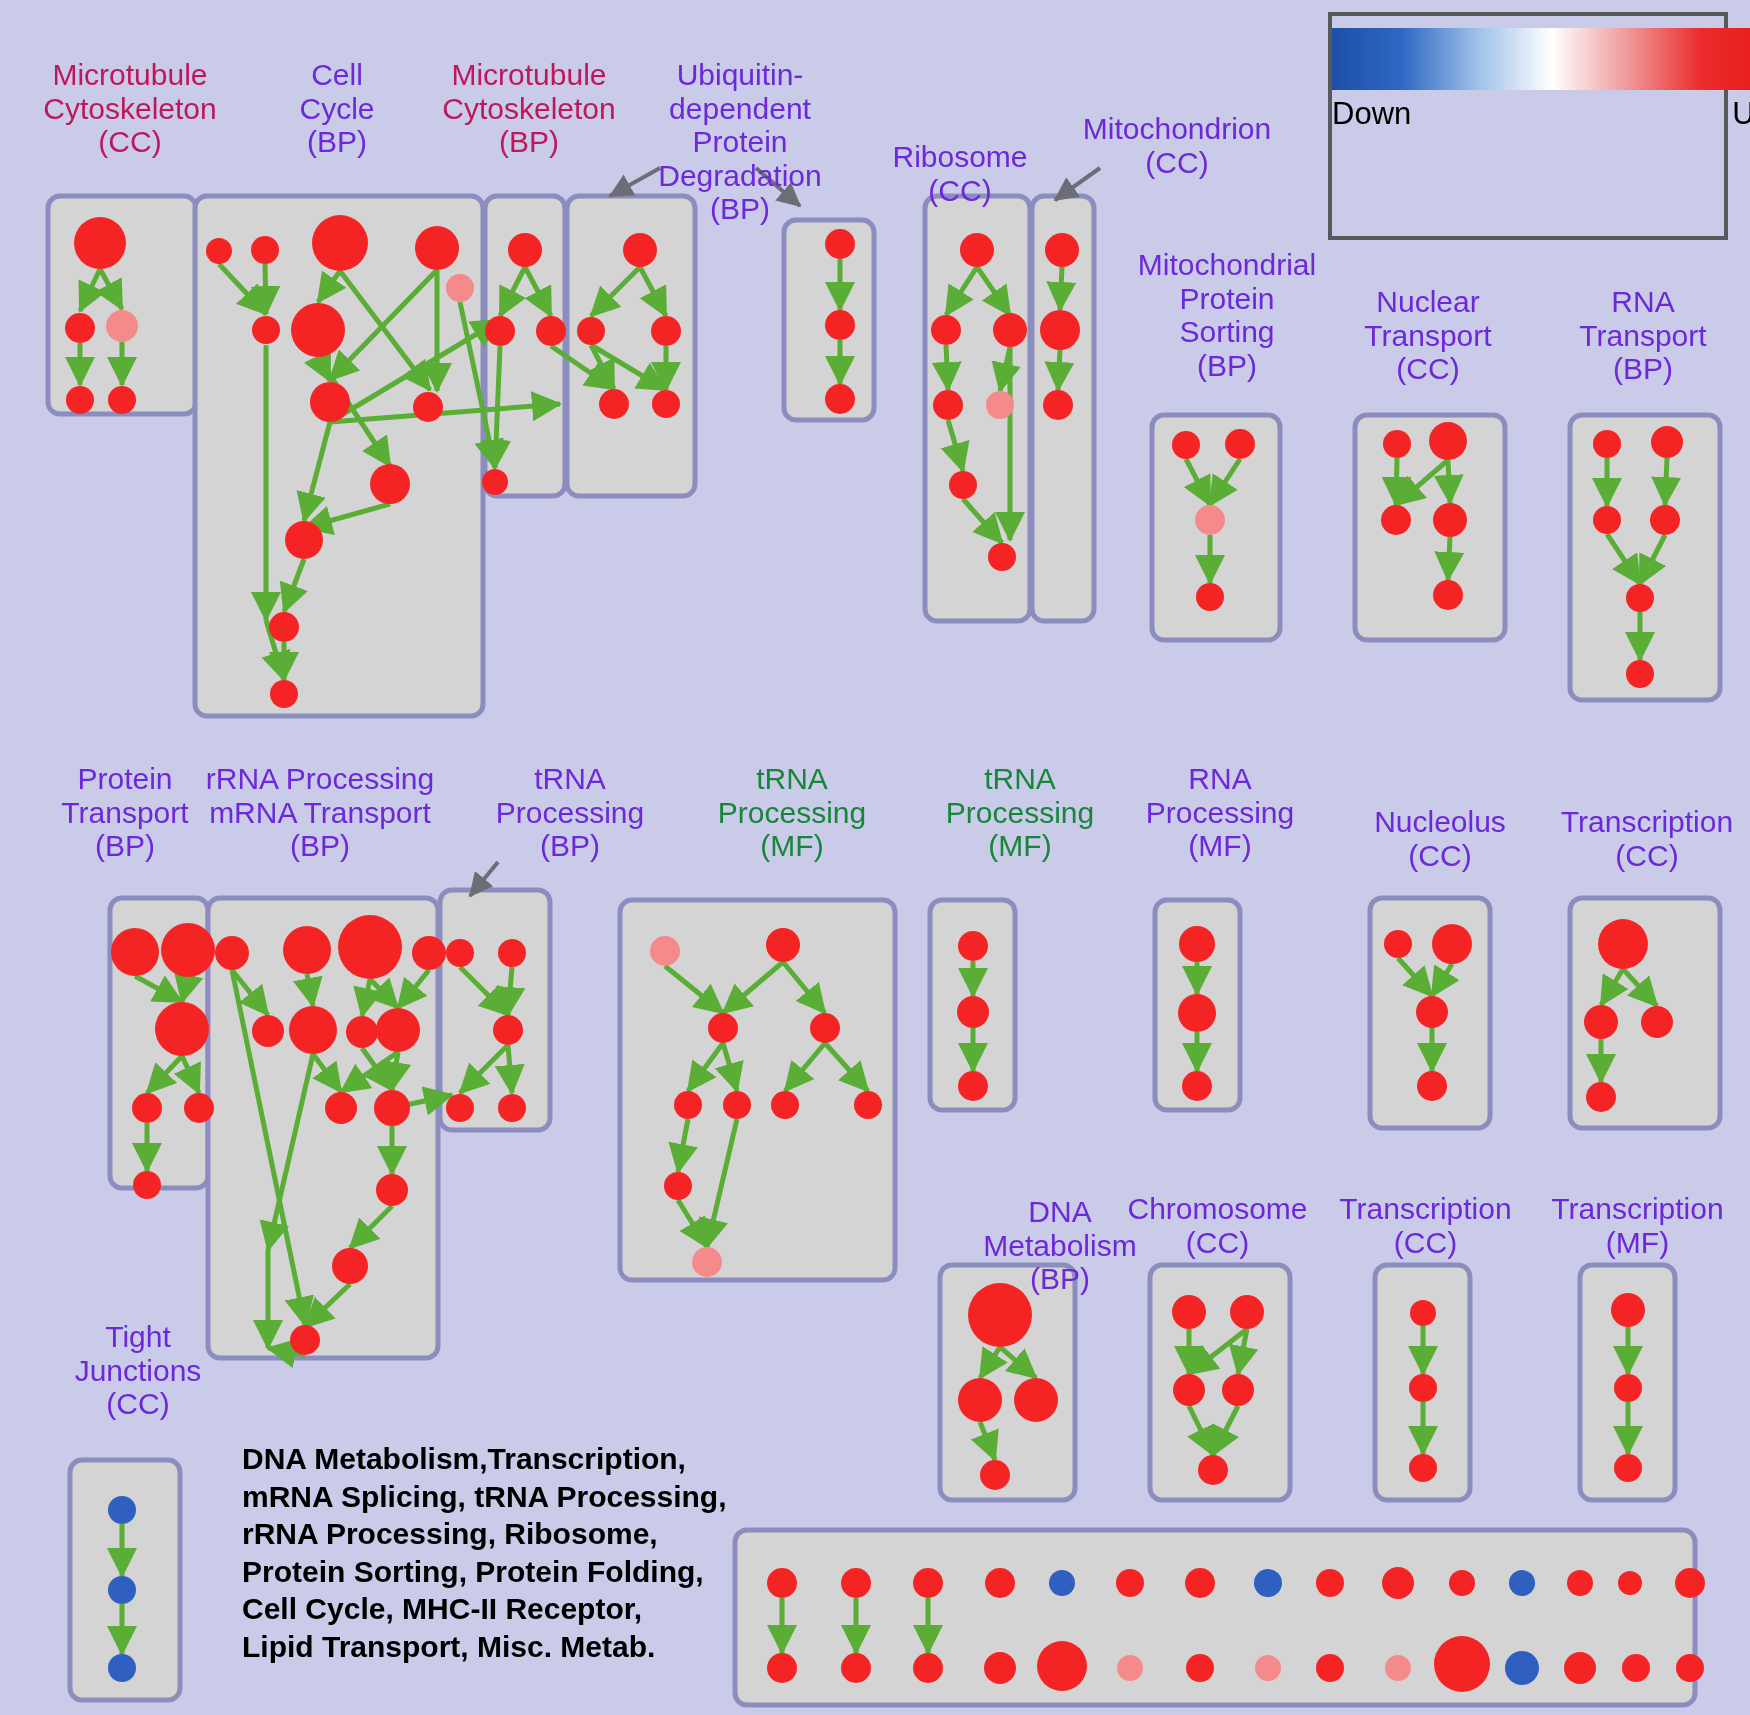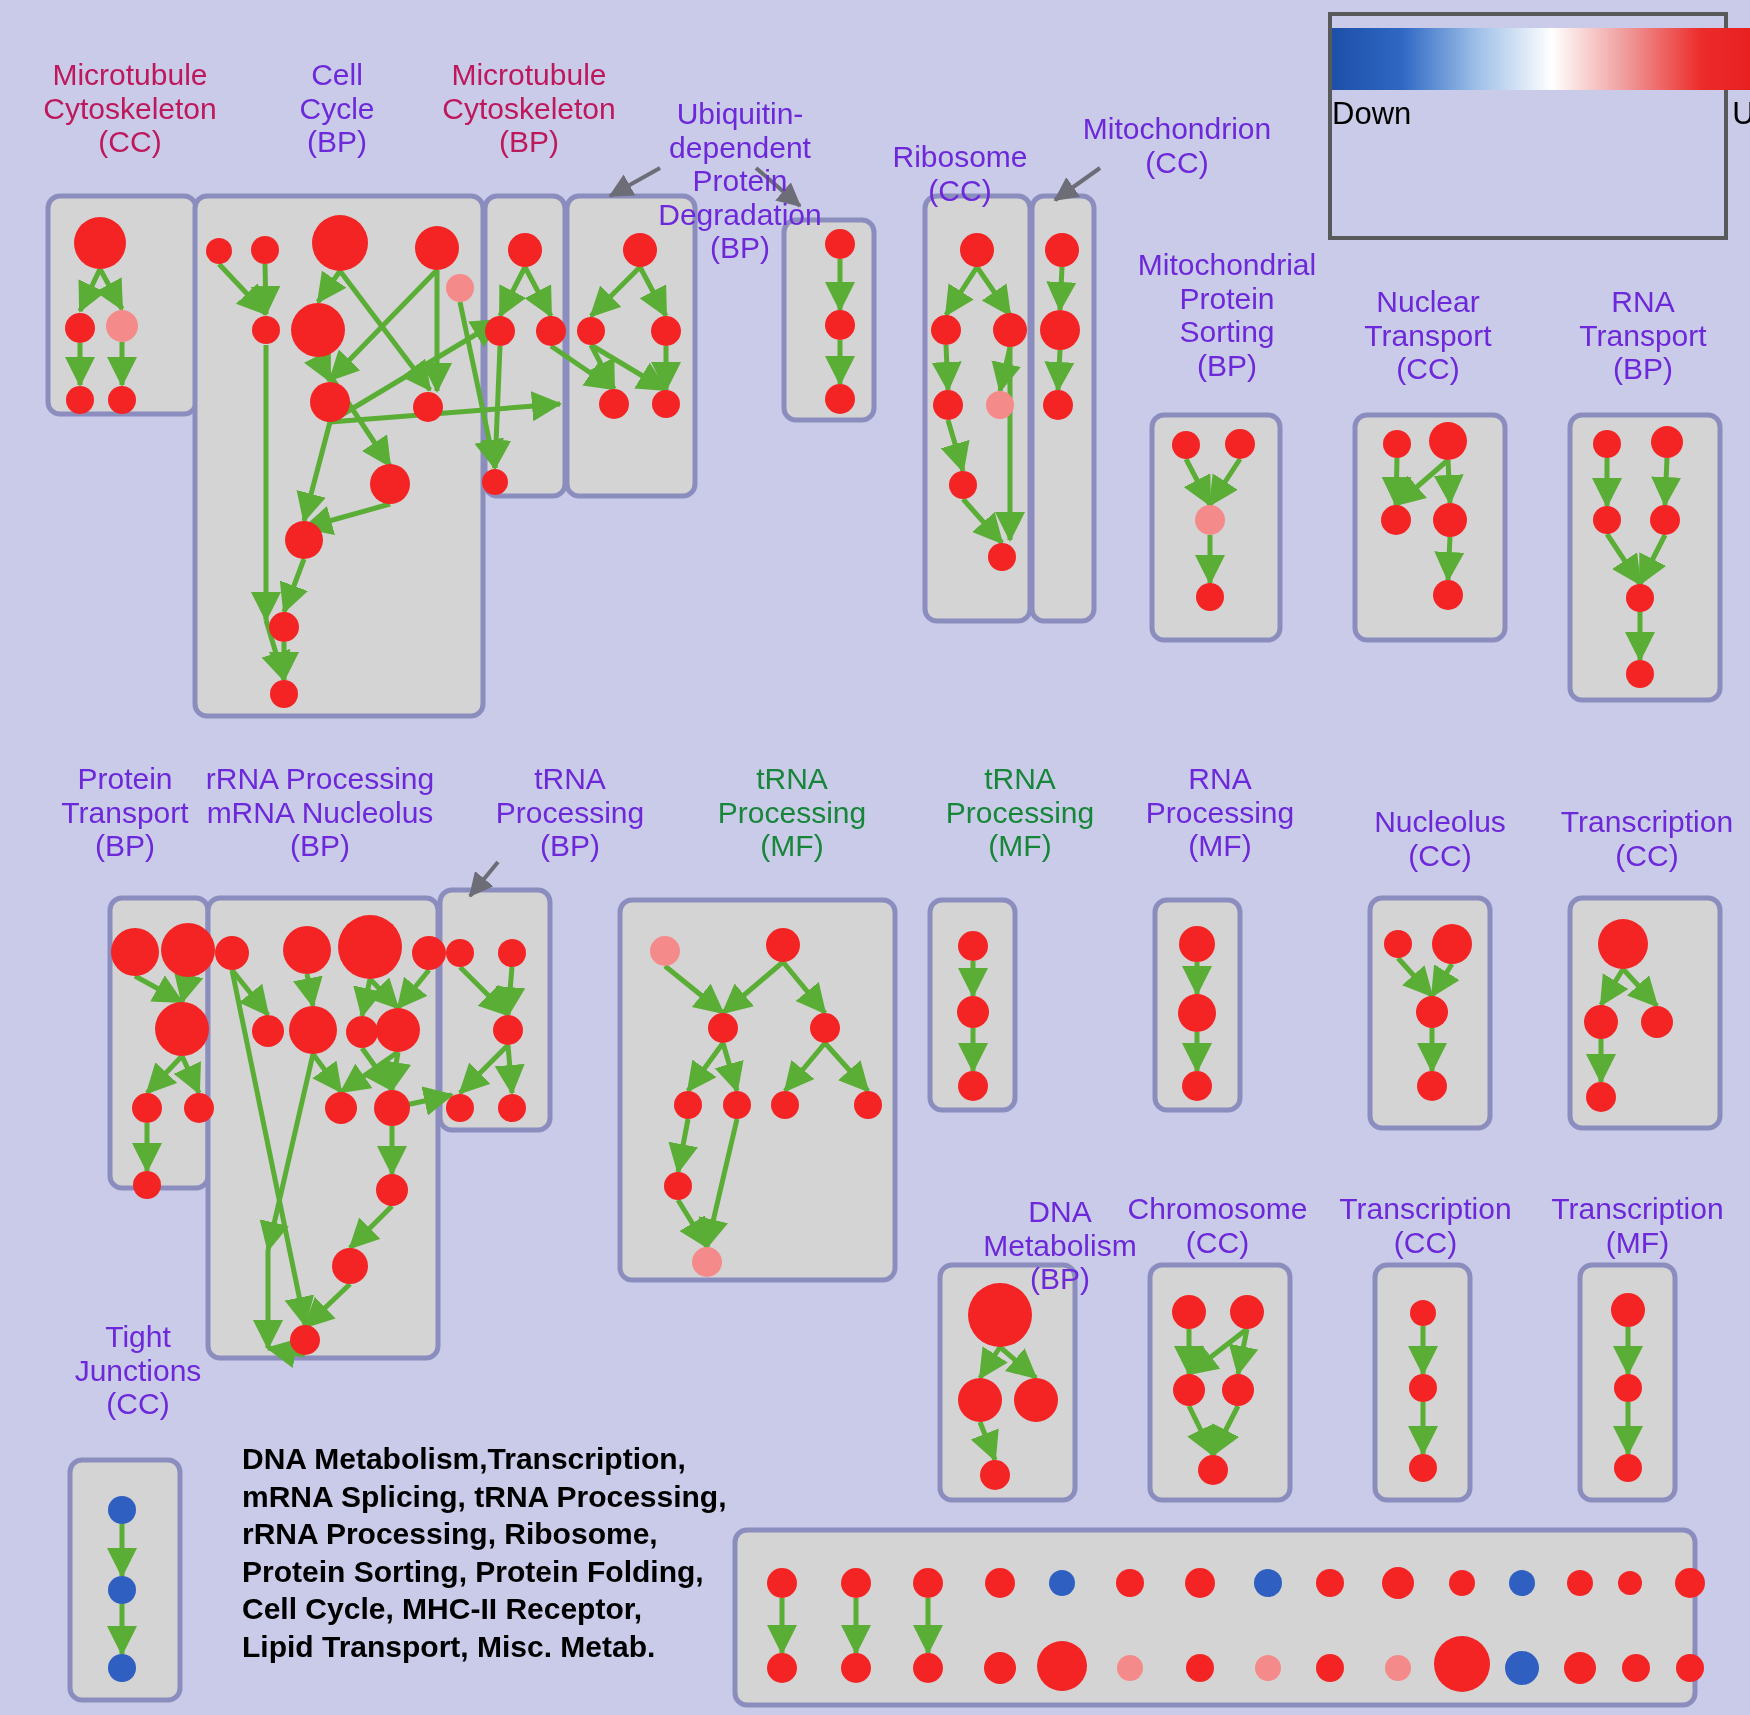--- a/index.html
+++ b/index.html
@@ -396,21 +396,21 @@
   <div id="labels-group">
       <div class="label blue" style="left: 20px; top: 58px; width: 220px;">Microtubule
 Cytoskeleton
 (CC)</div>
       <div class="label" style="left: 262px; top: 58px; width: 150px;">Cell
 Cycle
 (BP)</div>
       <div class="label blue" style="left: 418px; top: 58px; width: 222px;">Microtubule
 Cytoskeleton
 (BP)</div>
-      <div class="label" style="left: 640px; top: 58px; width: 200px; margin-top: 39px;">Ubiquitin-
+      <div class="label" style="left: 640px; top: 58px; width: 200px;">Ubiquitin-
 dependent
 Protein
 Degradation
 (BP)</div>
       <div class="label" style="left: 870px; top: 112px; width: 180px; margin-top: 28px;">Ribosome
 (CC)</div>
       <div class="label" style="left: 1062px; top: 112px; width: 230px;">Mitochondrion
 (CC)</div>
       <div class="label" style="left: 1098px; top: 248px; width: 210px; margin-left: 24px;">Mitochondrial
 Protein
@@ -419,21 +419,21 @@
       <div class="label" style="left: 1338px; top: 285px; width: 180px;">Nuclear
 Transport
 (CC)</div>
       <div class="label" style="left: 1548px; top: 285px; width: 190px;">RNA
 Transport
 (BP)</div>
       <div class="label" style="left: 35px; top: 762px; width: 180px;">Protein
 Transport
 (BP)</div>
       <div class="label" style="left: 185px; top: 762px; width: 270px;">rRNA Processing
-mRNA Nucleolus
+mRNA Transport
 (BP)</div>
       <div class="label" style="left: 470px; top: 762px; width: 200px;">tRNA
 Processing
 (BP)</div>
       <div class="label green" style="left: 692px; top: 762px; width: 200px;">tRNA
 Processing
 (MF)</div>
       <div class="label green" style="left: 920px; top: 762px; width: 200px;">tRNA
 Processing
 (MF)</div>

